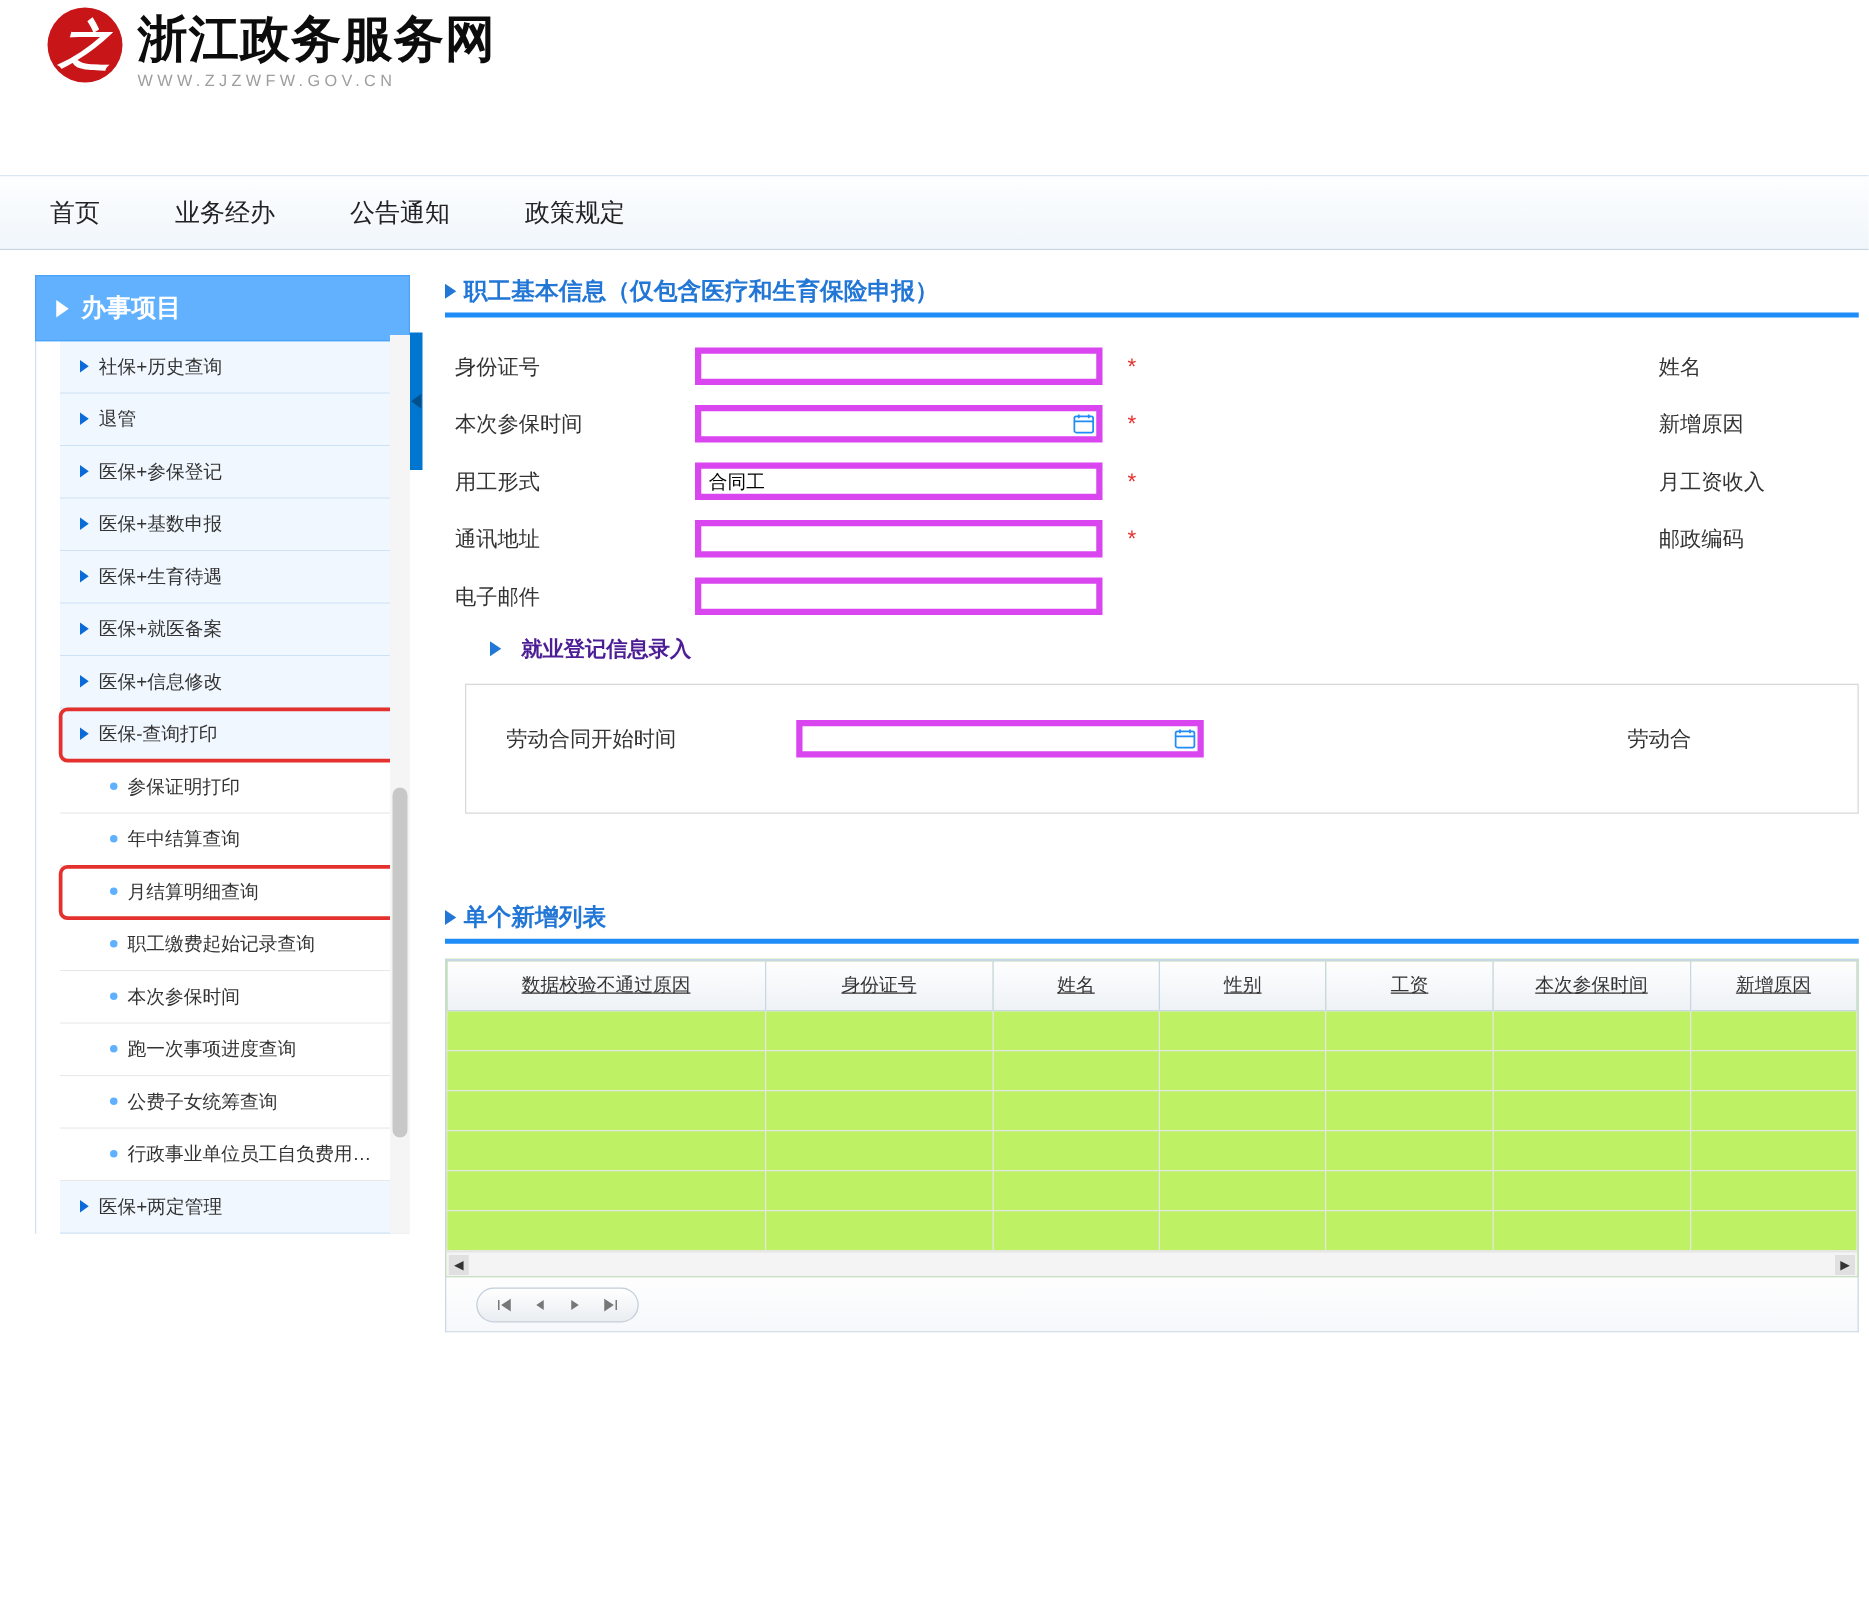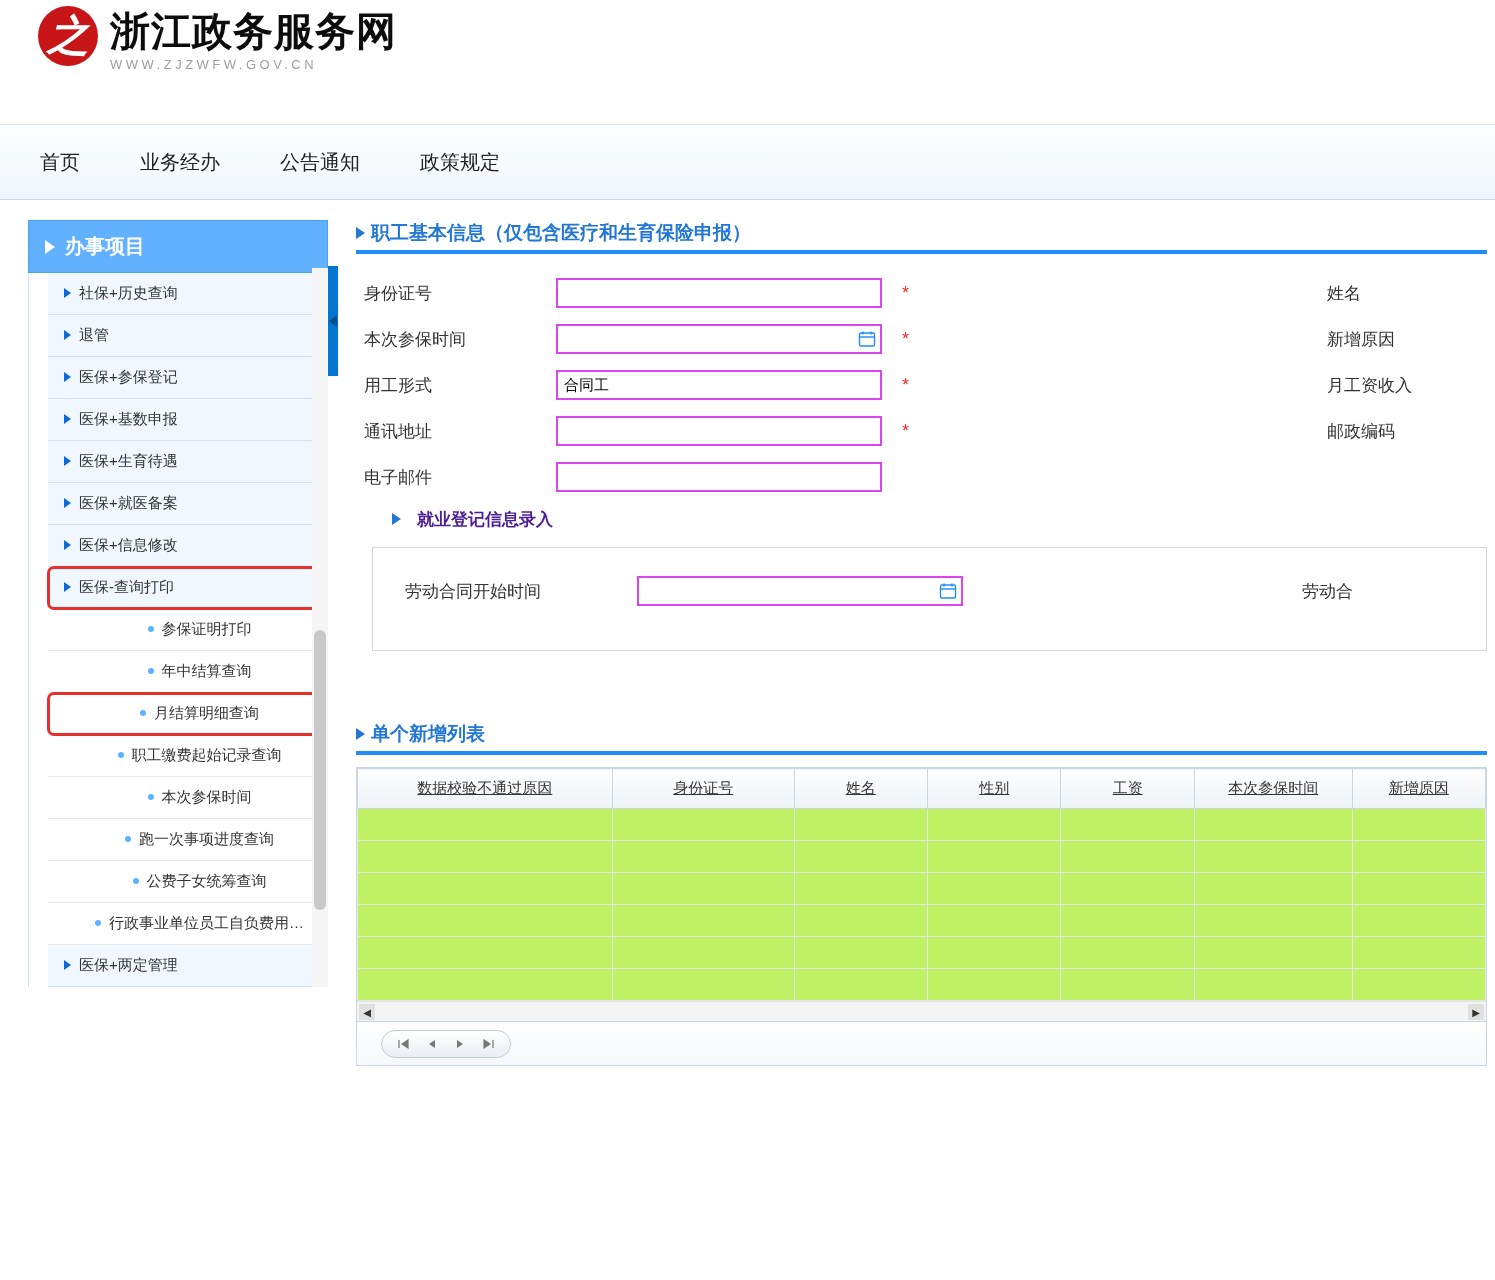--- a/index.html
+++ b/index.html
@@ -7,51 +7,51 @@
   
   
   .header { position: relative; height: 200px; }
   .logo-area { position: absolute; left: 38px; top: 4px; display: flex; align-items: flex-start; }
   .logo-circle { width: 60px; height: 60px; border-radius: 50%; background: #c81518; color: #fff; display: flex; align-items: center; justify-content: center; font-size: 42px; font-style: italic; font-weight: 700; margin-top: 2px; }
   .logo-text { margin-left: 12px; }
   .logo-title { font-size: 40px; font-weight: 700; color: #0c0c0c; letter-spacing: 1px; }
   .logo-url { font-size: 13px; color: #9e9e9e; letter-spacing: 3.5px; margin-top: -2px; }
   .slogan { position: absolute; left: 36px; top: 88px; display: flex; align-items: center; color: #a0a0a0; font-size: 28px; letter-spacing: 2px; font-weight: 300; }
   .slogan .circ { display: inline-flex; align-items: center; justify-content: center; width: 34px; height: 34px; border: 1.5px solid #b0b0b0; border-radius: 50%; font-size: 22px; margin: 0 4px; font-weight: 400; }
-  .nav-slice { position: absolute; left: 0; right: 0; bottom: 0; height: 76px; background: linear-gradient(#fdfeff,#f0f6fb); border-top: 1px solid #d9e6f3; border-bottom: 1px solid #c9d6e3; }
+  .nav-slice { position: absolute; left: 0; right: 0; bottom: 0; height: 60px; background: linear-gradient(#fdfeff,#f0f6fb); border-top: 1px solid #d9e6f3; border-bottom: 1px solid #c9d6e3; }
   .nav-inner { display: flex; align-items: center; height: 100%; padding-left: 40px; }
   .nav-item { color: #222; font-size: 20px; margin-right: 60px; cursor: pointer; }
   
   
   .content { display: flex; align-items: flex-start; margin-top: 20px; }
   
   
   .sidebar { width: 300px; flex-shrink: 0; position: relative; margin-left: 28px; }
   .side-header { background: #61b1ff; color: #fff; font-size: 20px; font-weight: 700; padding: 12px 16px; border: 1px solid #4aa3f7; position: relative; }
   .side-header::before { content: ""; display: inline-block; width: 0; height: 0; border-top: 7px solid transparent; border-bottom: 7px solid transparent; border-left: 10px solid #fff; margin-right: 10px; vertical-align: -1px; }
   .side-list { border-left: 1px solid #cfe2f5; border-right: 1px solid #cfe2f5; padding-left: 19px; }
   .side-item { padding: 11px 16px; border-bottom: 1px solid #cfe2f5; cursor: pointer; font-size: 15px; background: #f0f7ff; }
   .side-item .caret { display: inline-block; width: 0; height: 0; border-top: 5px solid transparent; border-bottom: 5px solid transparent; border-left: 7px solid #0a6bd8; margin-right: 8px; vertical-align: 0; }
-  .sub-item { padding: 11px 16px 11px 40px; border-bottom: 1px solid #e8e8e8; cursor: pointer; font-size: 15px; background: #fff; text-align: center; }
+  .sub-item { padding: 11px 16px 11px 40px; border-bottom: 1px solid #e8e8e8; cursor: pointer; font-size: 15px; background: #fff; }
   .sub-item .dot { display: inline-block; width: 6px; height: 6px; border-radius: 50%; background: #5fb0ff; margin-right: 8px; vertical-align: 2px; }
   .hl { outline: 3px solid #e5312e; outline-offset: -2px; border-radius: 6px; }
   .side-scroll { position: absolute; right: 0; top: 48px; width: 16px; bottom: 0; background: #f5f5f5; }
   .side-thumb { position: absolute; left: 2px; right: 2px; top: 362px; height: 280px; background: #c8c8c8; border-radius: 6px; }
   .side-tab { position: absolute; right: -10px; top: 46px; width: 10px; height: 110px; background: #0076d1; }
   .side-tab::after { content: ""; position: absolute; right: 0; top: 50%; border-top: 6px solid transparent; border-bottom: 6px solid transparent; border-right: 8px solid #024f89; transform: translateY(-50%) translateX(-1px); }
   
   
   .main { flex: 1; margin-left: 28px; min-width: 0; padding-right: 8px; }
   .sec-title { color: #2277d6; font-size: 19px; font-weight: 700; margin-bottom: 4px; }
   .sec-title .caret { display: inline-block; width: 0; height: 0; border-top: 6px solid transparent; border-bottom: 6px solid transparent; border-left: 9px solid #2277d6; margin-right: 6px; vertical-align: 0; }
   .hr { height: 4px; background: #1f8cf7; margin-bottom: 24px; }
   
   .form-row { display: flex; align-items: center; margin-bottom: 16px; }
   .form-label { width: 200px; padding-left: 8px; font-size: 17px; }
-  .text-input { width: 326px; height: 30px; border: 2px solid #d946ef; background: #fff; padding: 0 6px; font-size: 15px; }
+  .text-input { width: 326px; height: 30px; border: 5px solid #d946ef; background: #fff; padding: 0 6px; font-size: 15px; }
   .text-input.withicon { padding-right: 36px; }
   .star { color: #e5312e; font-size: 18px; margin-left: 20px; }
   .label2 { margin-left: auto; width: 160px; font-size: 17px; padding-right: 8px; text-align: left; }
   .input-wrap { position: relative; display: inline-block; }
   .cal-icon { position: absolute; right: 0; top: 0; width: 30px; height: 30px; display: flex; align-items: center; justify-content: center; color: #1f8cf7; cursor: pointer; }
   
   .sub-sec { margin: 12px 0 16px 36px; color: #4c1d95; font-size: 17px; font-weight: 700; }
   .sub-sec .caret { display: inline-block; width: 0; height: 0; border-top: 6px solid transparent; border-bottom: 6px solid transparent; border-left: 9px solid #2277d6; margin-right: 16px; }
   
   .boxed { border: 1px solid #d8d8d8; padding: 28px 24px; margin: 8px 0 70px 16px; }

